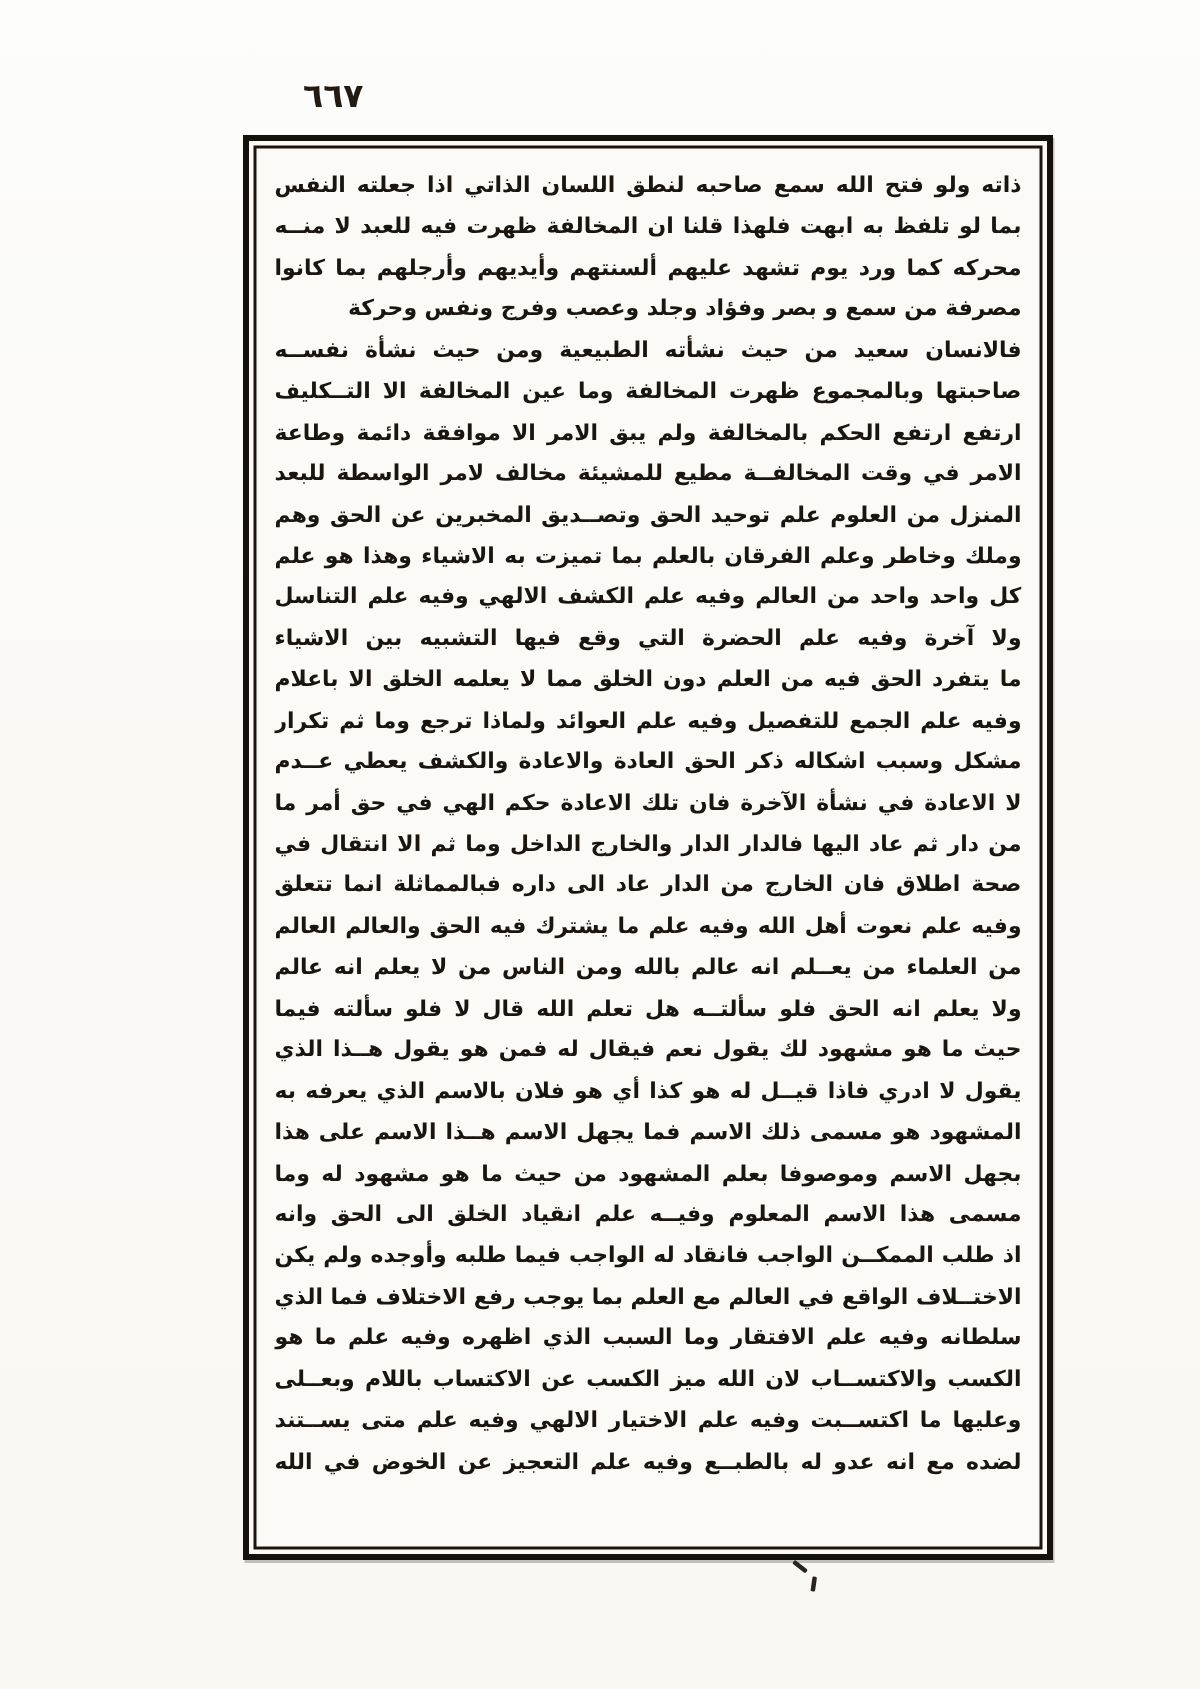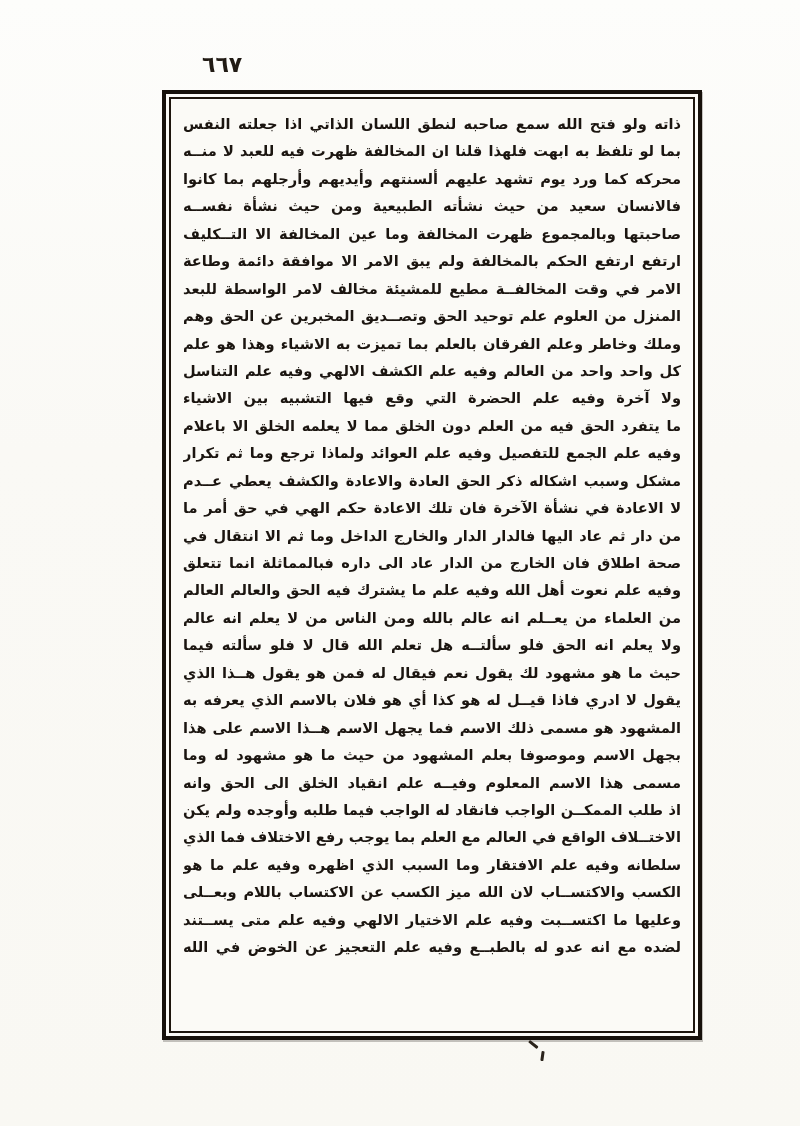--- a/index.html
+++ b/index.html
@@ -96,20 +96,21 @@
 <div class="page">
 
   <div class="page-number">٦٦٧</div>
 
   <div class="frame-outer">
     <div class="frame-inner">
       <div class="text-block">
           <div class="line l-justify">ذاته ولو فتح الله سمع صاحبه لنطق اللسان الذاتي اذا جعلته النفس يتلفظ بمخالفة ما أراد الشرع</div>
           <div class="line l-justify">بما لو تلفظ به ابهت فلهذا قلنا ان المخالفة ظهرت فيه للعبد لا منــه فانه طائع بالذات شاهد عدل على</div>
           <div class="line l-justify">محركه كما ورد يوم تشهد عليهم ألسنتهم وأيديهم وأرجلهم بما كانوا يعملون بها وكذلك كل جارحة</div>
+          <div class="line l-right">مصرفة من سمع و بصر وفؤاد وجلد وعصب وفرج ونفس وحركة</div>
           <div class="line l-justify">فالانسان سعيد من حيث نشأته الطبيعية ومن حيث نشأة نفســه الناطقة فانفراد كل نشأة عن</div>
           <div class="line l-justify">صاحبتها وبالمجموع ظهرت المخالفة وما عين المخالفة الا التــكليف فاذا ارتفع التــكليف حيث</div>
           <div class="line l-justify">ارتفع ارتفع الحكم بالمخالفة ولم يبق الامر الا موافقة دائمة وطاعة ممكن لواجب مستمرة كما هو في نفس</div>
           <div class="line l-justify">الامر في وقت المخالفــة مطيع للمشيئة مخالف لامر الواسطة للبعد الذي من الجنس وفي هــذا</div>
           <div class="line l-justify">المنزل من العلوم علم توحيد الحق وتصــديق المخبرين عن الحق وهم القرابة الســفراء من بشر</div>
           <div class="line l-justify">وملك وخاطر وعلم الفرقان بالعلم بما تميزت به الاشياء وهذا هو علم التوحيد العام الذي يسري في</div>
           <div class="line l-justify">كل واحد واحد من العالم وفيه علم الكشف الالهي وفيه علم التناسل الذي لا ينقطع دنيا</div>
           <div class="line l-justify">ولا آخرة وفيه علم الحضرة التي وقع فيها التشبيه بين الاشياء والاشتراك في الصورة وفيه علم</div>
           <div class="line l-justify">ما يتفرد الحق فيه من العلم دون الخلق مما لا يعلمه الخلق الا باعلام الله وفيه علم الميل والاستقامة</div>
           <div class="line l-justify">وفيه علم الجمع للتفصيل وفيه علم العوائد ولماذا ترجع وما ثم تكرار والاعادة تــكرار فالامر</div>

